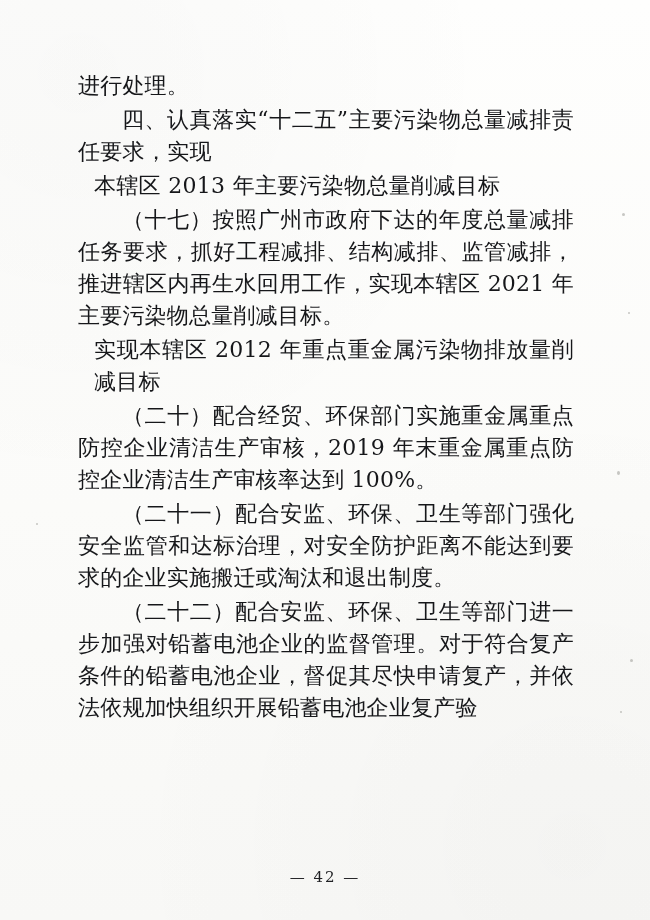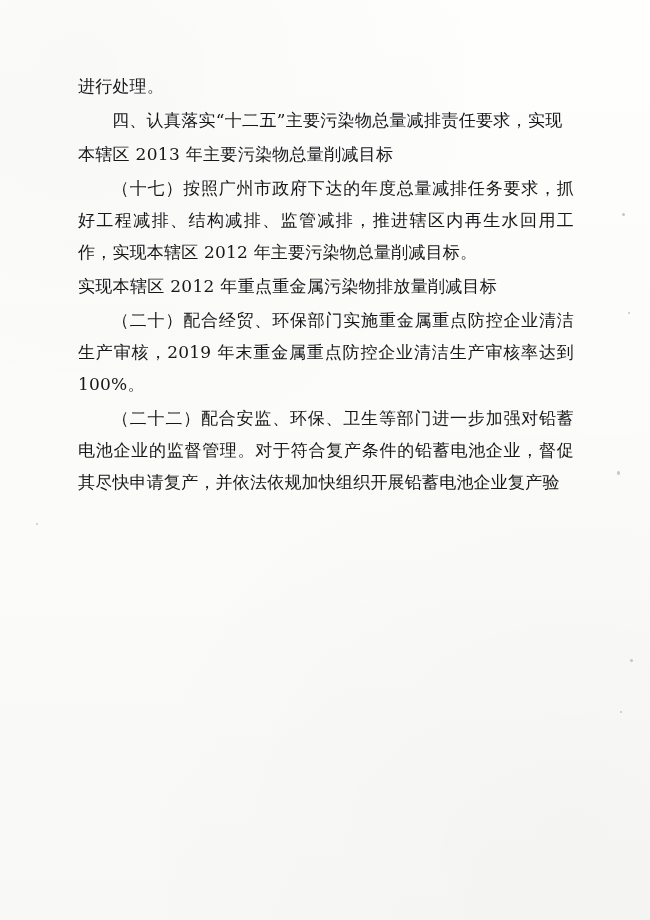--- a/index.html
+++ b/index.html
@@ -32,37 +32,38 @@
     pointer-events: none;
   }
   .content {
     position: absolute;
     left: 78px;
     top: 70px;
     width: 496px;
   }
   p {
     margin: 0 0 2px 0;
-    font-size: 17px;
+    font-size: 22px;
     line-height: 32px;
     color: #16171a;
     text-align: justify;
     text-justify: inter-ideograph;
     letter-spacing: 0.2px;
   }
   p.indent {
     text-indent: 2em;
   }
   p.heading {
     font-weight: normal;
     text-indent: 2em;
     letter-spacing: 0.3px;
   }
   p.heading.cont {
     text-indent: 0;
+    margin-left: 16px;
   }
   .page-number {
     position: absolute;
     left: 0;
     right: 0;
     bottom: 34px;
     text-align: center;
     font-size: 15px;
     color: #202124;
     letter-spacing: 2px;
@@ -86,19 +87,21 @@
   <div class="speck" style="left:628px; top:312px; width:2px; height:2px;"></div>
   <div class="speck" style="left:617px; top:471px; width:3px; height:4px;"></div>
   <div class="speck" style="left:630px; top:659px; width:3px; height:3px;"></div>
   <div class="speck" style="left:620px; top:711px; width:2px; height:2px;"></div>
   <div class="speck" style="left:36px; top:523px; width:2px; height:2px;"></div>
 
   <div class="content">
     <p class="body">进行处理。</p>
     <p class="heading">四、认真落实“十二五”主要污染物总量减排责任要求，实现</p>
     <p class="heading cont">本辖区 2013 年主要污染物总量削减目标</p>
-    <p class="indent">（十七）按照广州市政府下达的年度总量减排任务要求，抓好工程减排、结构减排、监管减排，推进辖区内再生水回用工作，实现本辖区 2012 年主要污染物总量削减目标。</p>
+    <p class="indent">（十七）按照广州市政府下达的年度总量减排任务要求，抓好工程减排、结构减排、监管减排，推进辖区内再生水回用工作，实现本辖区 2021 年主要污染物总量削减目标。</p>
     <p class="heading cont">实现本辖区 2012 年重点重金属污染物排放量削减目标</p>
     <p class="indent">（二十）配合经贸、环保部门实施重金属重点防控企业清洁生产审核，2019 年末重金属重点防控企业清洁生产审核率达到 100%。</p>
+    <p class="indent">（二十一）配合安监、环保、卫生等部门强化安全监管和达标治理，对安全防护距离不能达到要求的企业实施搬迁或淘汰和退出制度。</p>
     <p class="indent">（二十二）配合安监、环保、卫生等部门进一步加强对铅蓄电池企业的监督管理。对于符合复产条件的铅蓄电池企业，督促其尽快申请复产，并依法依规加快组织开展铅蓄电池企业复产验</p>
   </div>
 
+  <div class="page-number">— 42 —</div>
 </div>
 
 </body></html>

